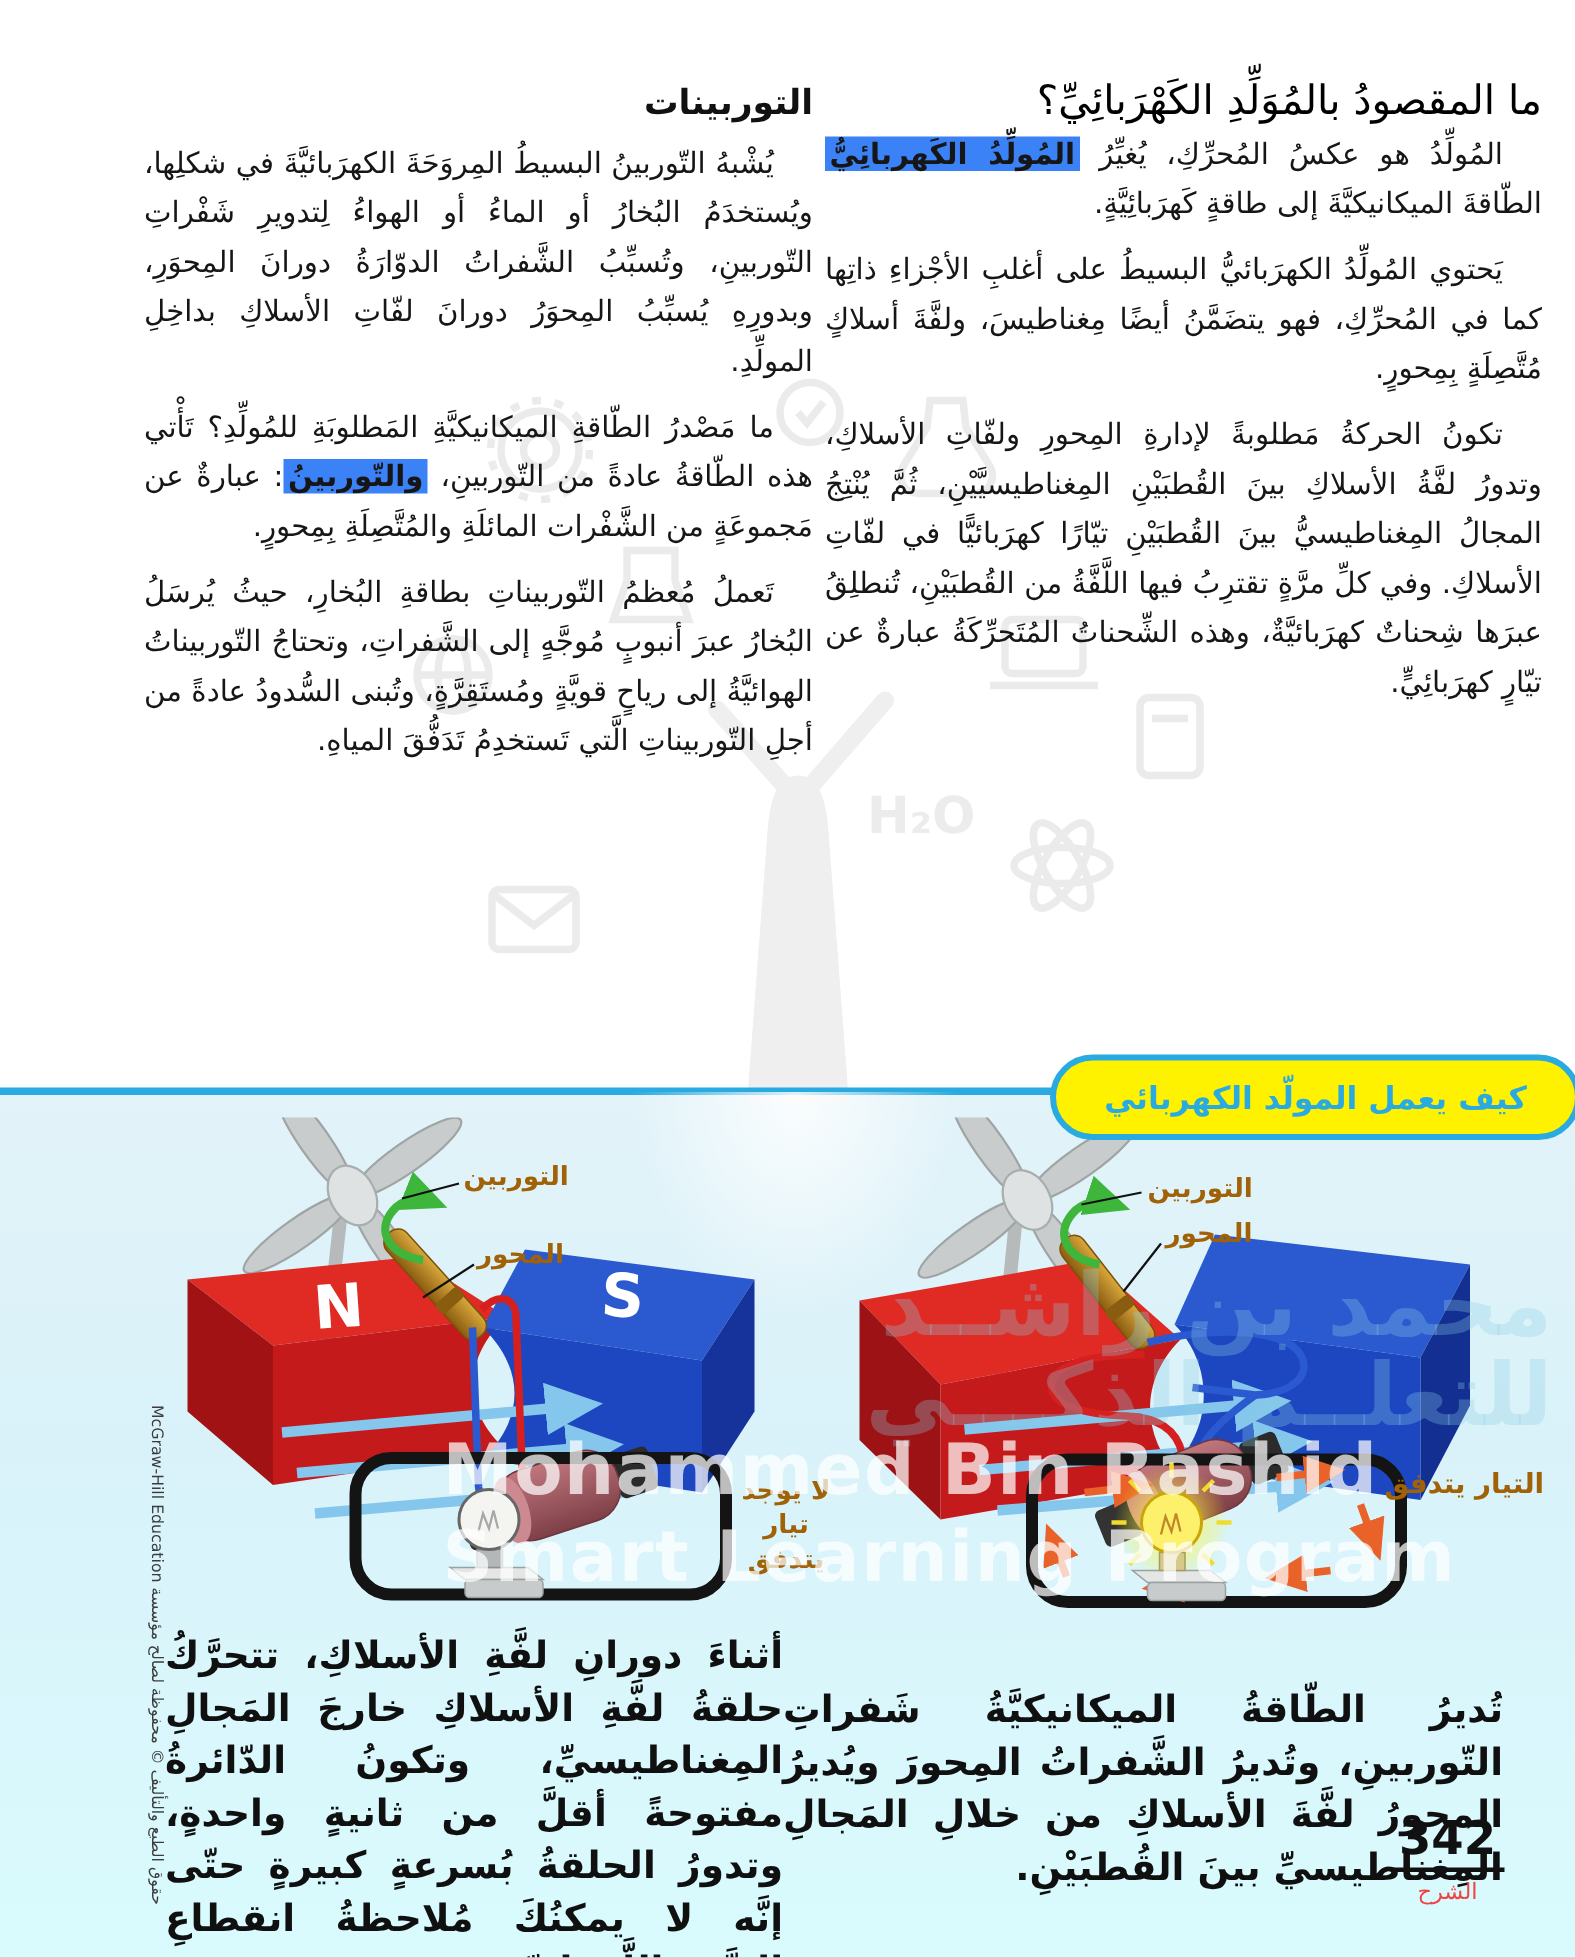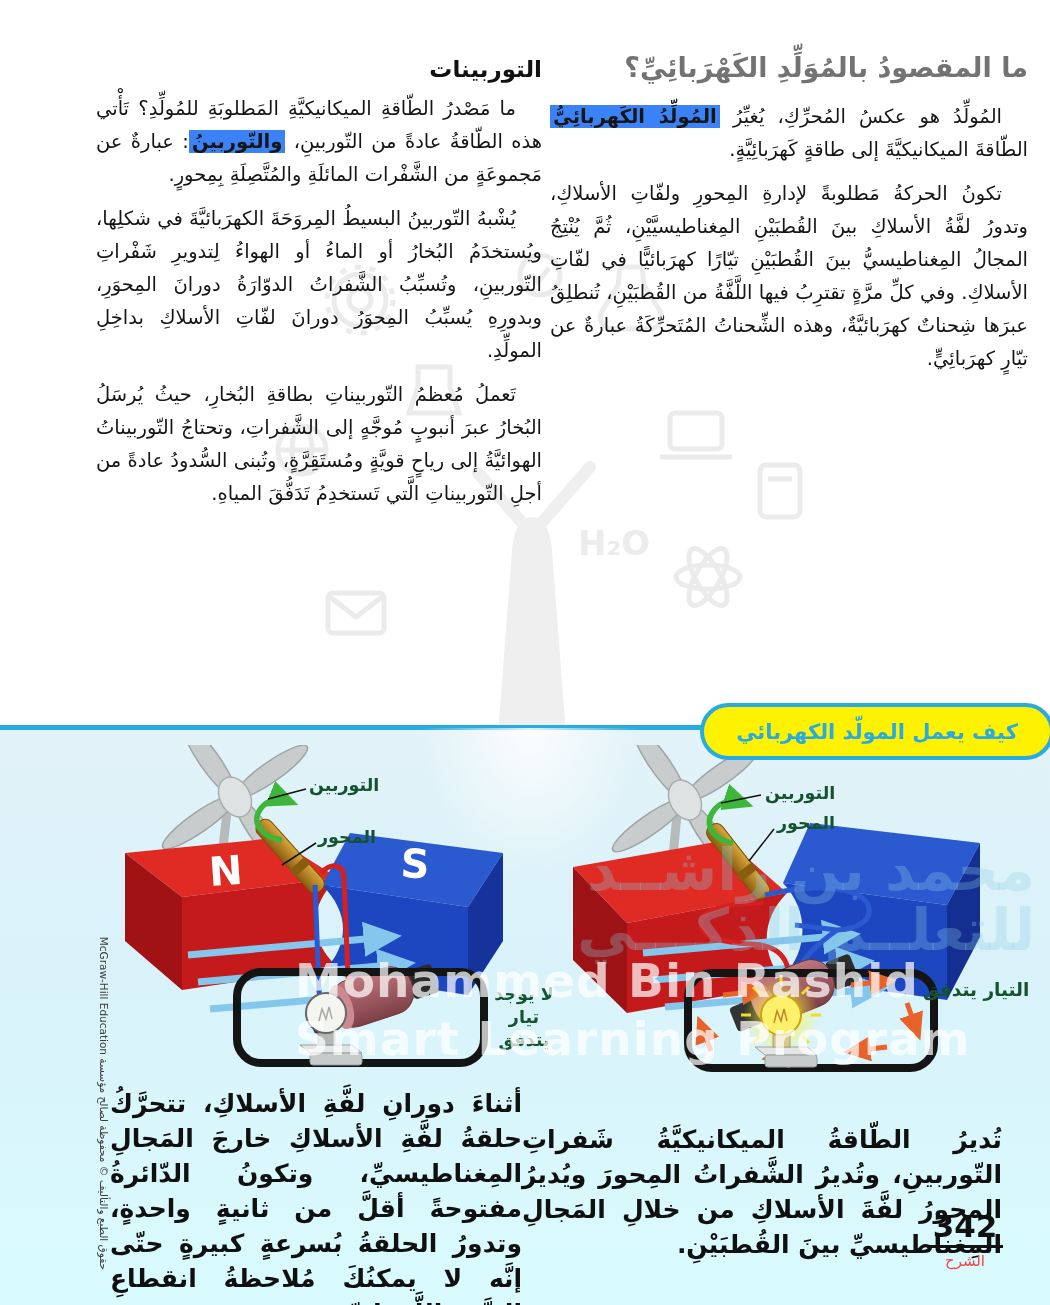--- a/index.html
+++ b/index.html
@@ -23,41 +23,41 @@
   .trunk-flare {
     position:absolute; left:420px; top:728px; width:220px; height:150px; z-index:2;
     background:radial-gradient(ellipse at 50% 0%, rgba(255,255,255,.85), rgba(255,255,255,0) 70%);
     pointer-events:none;
   }
   
   .col { position:absolute; direction:rtl; z-index:3; color:#161616; }
   .col-right { right:22px; top:50px; width:478px; }
   .col-left  { left:96px;  top:56px; width:446px; }
   .col h1 {
-    font-size:27px; font-weight:bold; color:#737373; margin-bottom:14px; line-height:1.35;
+    font-size:27px; font-weight:normal; color:#000000; line-height:1.35;
   }
   .col h2 { font-size:23px; font-weight:bold; color:#111; margin-bottom:10px; }
   .col p {
     font-size:19.5px; line-height:33px; text-align:justify; text-align-last:right;
     margin-bottom:11px; text-indent:26px;
   }
   .hl { background:#3b82f6; font-weight:bold; padding:0 3px; }
   
   .banner {
     position:absolute; left:700px; top:703px; width:354px; height:57px; z-index:4;
     background:#fff200; border:4px solid #29abe2; border-radius:31px;
     display:flex; align-items:center; justify-content:center;
     color:#29abe2; font-weight:bold; font-size:21px; direction:rtl;
   }
   
   .fig { position:absolute; z-index:3; }
   .fig-left  { left:70px;  top:745px; width:485px; height:335px; }
   .fig-right { left:555px; top:745px; width:495px; height:335px; }
   .fig-label {
-    position:absolute; direction:rtl; font-weight:bold; color:#14532d;
+    position:absolute; direction:rtl; font-weight:bold; color:#a16207;
     font-size:17.5px; line-height:21px; white-space:nowrap;
   }
   .fig-label.two-line { white-space:normal; text-align:center; line-height:23px; }
   
   .caption {
     position:absolute; direction:rtl; z-index:3; color:#101010;
     font-size:25px; font-weight:bold; line-height:35px; text-align:justify; text-align-last:right;
   }
   .caption-left  { left:110px; top:1086px; width:412px; }
   .caption-right { left:522px; top:1094px; width:480px;margin-top:28px; }
@@ -115,27 +115,28 @@
     <path d="M 286,312 L 238,258" stroke="#efefef" stroke-width="12" stroke-linecap="round"></path>
     <path d="M 298,312 L 350,252" stroke="#efefef" stroke-width="12" stroke-linecap="round"></path>
   </svg>
 
   <div class="divider"></div>
   <div class="trunk-flare"></div>
 
   <div class="col col-right">
     <h1>ما المقصودُ بالمُوَلِّدِ الكَهْرَبائِيِّ؟</h1>
     <p><span>المُولِّدُ هو عكسُ المُحرِّكِ، يُغيِّرُ </span><span class="hl">المُولِّدُ الكَهربائِيُّ</span><span> الطّاقةَ الميكانيكيَّةَ إلى طاقةٍ كَهرَبائِيَّةٍ.</span></p>
+    <p>يَحتوي المُولِّدُ الكهرَبائيُّ البسيطُ على أغلبِ الأجْزاءِ ذاتِها كما في المُحرِّكِ، فهو يتضَمَّنُ أيضًا مِغناطيسَ، ولفَّةَ أسلاكٍ مُتَّصِلَةٍ بِمِحورٍ.</p>
     <p>تكونُ الحركةُ مَطلوبةً لإدارةِ المِحورِ ولفّاتِ الأسلاكِ، وتدورُ لفَّةُ الأسلاكِ بينَ القُطبَيْنِ المِغناطيسيَّيْنِ، ثُمَّ يُنْتِجُ المجالُ المِغناطيسيُّ بينَ القُطبَيْنِ تيّارًا كهرَبائيًّا في لفّاتِ الأسلاكِ. وفي كلِّ مرَّةٍ تقترِبُ فيها اللَّفَّةُ من القُطبَيْنِ، تُنطلِقُ عبرَها شِحناتٌ كهرَبائيَّةٌ، وهذه الشِّحناتُ المُتَحرِّكَةُ عبارةٌ عن تيّارٍ كهرَبائِيٍّ.</p>
   </div>
 
   <div class="col col-left">
     <h2>التوربينات</h2>
+    <p>يُشْبهُ التّوربينُ البسيطُ المِروَحَةَ الكهرَبائيَّةَ في شكلِها، ويُستخدَمُ البُخارُ أو الماءُ أو الهواءُ لِتدويرِ شَفْراتِ التّوربينِ، وتُسبِّبُ الشَّفراتُ الدوّارَةُ دورانَ المِحوَرِ، وبدورِهِ يُسبِّبُ المِحوَرُ دورانَ لفّاتِ الأسلاكِ بداخِلِ المولِّدِ.</p>
     <p><span>ما مَصْدرُ الطّاقةِ الميكانيكيَّةِ المَطلوبَةِ للمُولِّدِ؟ تَأْتي هذه الطّاقةُ عادةً من التّوربينِ، </span><span class="hl">والتّوربينُ</span><span>: عبارةٌ عن مَجموعَةٍ من الشَّفْرات المائلَةِ والمُتَّصِلَةِ بِمِحورٍ.</span></p>
-    <p>يُشْبهُ التّوربينُ البسيطُ المِروَحَةَ الكهرَبائيَّةَ في شكلِها، ويُستخدَمُ البُخارُ أو الماءُ أو الهواءُ لِتدويرِ شَفْراتِ التّوربينِ، وتُسبِّبُ الشَّفراتُ الدوّارَةُ دورانَ المِحوَرِ، وبدورِهِ يُسبِّبُ المِحوَرُ دورانَ لفّاتِ الأسلاكِ بداخِلِ المولِّدِ.</p>
     <p>تَعملُ مُعظمُ التّوربيناتِ بطاقةِ البُخارِ، حيثُ يُرسَلُ البُخارُ عبرَ أنبوبٍ مُوجَّهٍ إلى الشَّفراتِ، وتحتاجُ التّوربيناتُ الهوائيَّةُ إلى رياحٍ قويَّةٍ ومُستَقِرَّةٍ، وتُبنى السُّدودُ عادةً من أجلِ التّوربيناتِ الَّتي تَستخدِمُ تَدَفُّقَ المياهِ.</p>
   </div>
 
   <div class="banner">
     <span>كيف يعمل المولّد الكهربائي</span>
   </div>
 
   <div class="fig fig-left">
     <svg width="470" height="330" viewBox="0 0 470 330">
       <defs>

